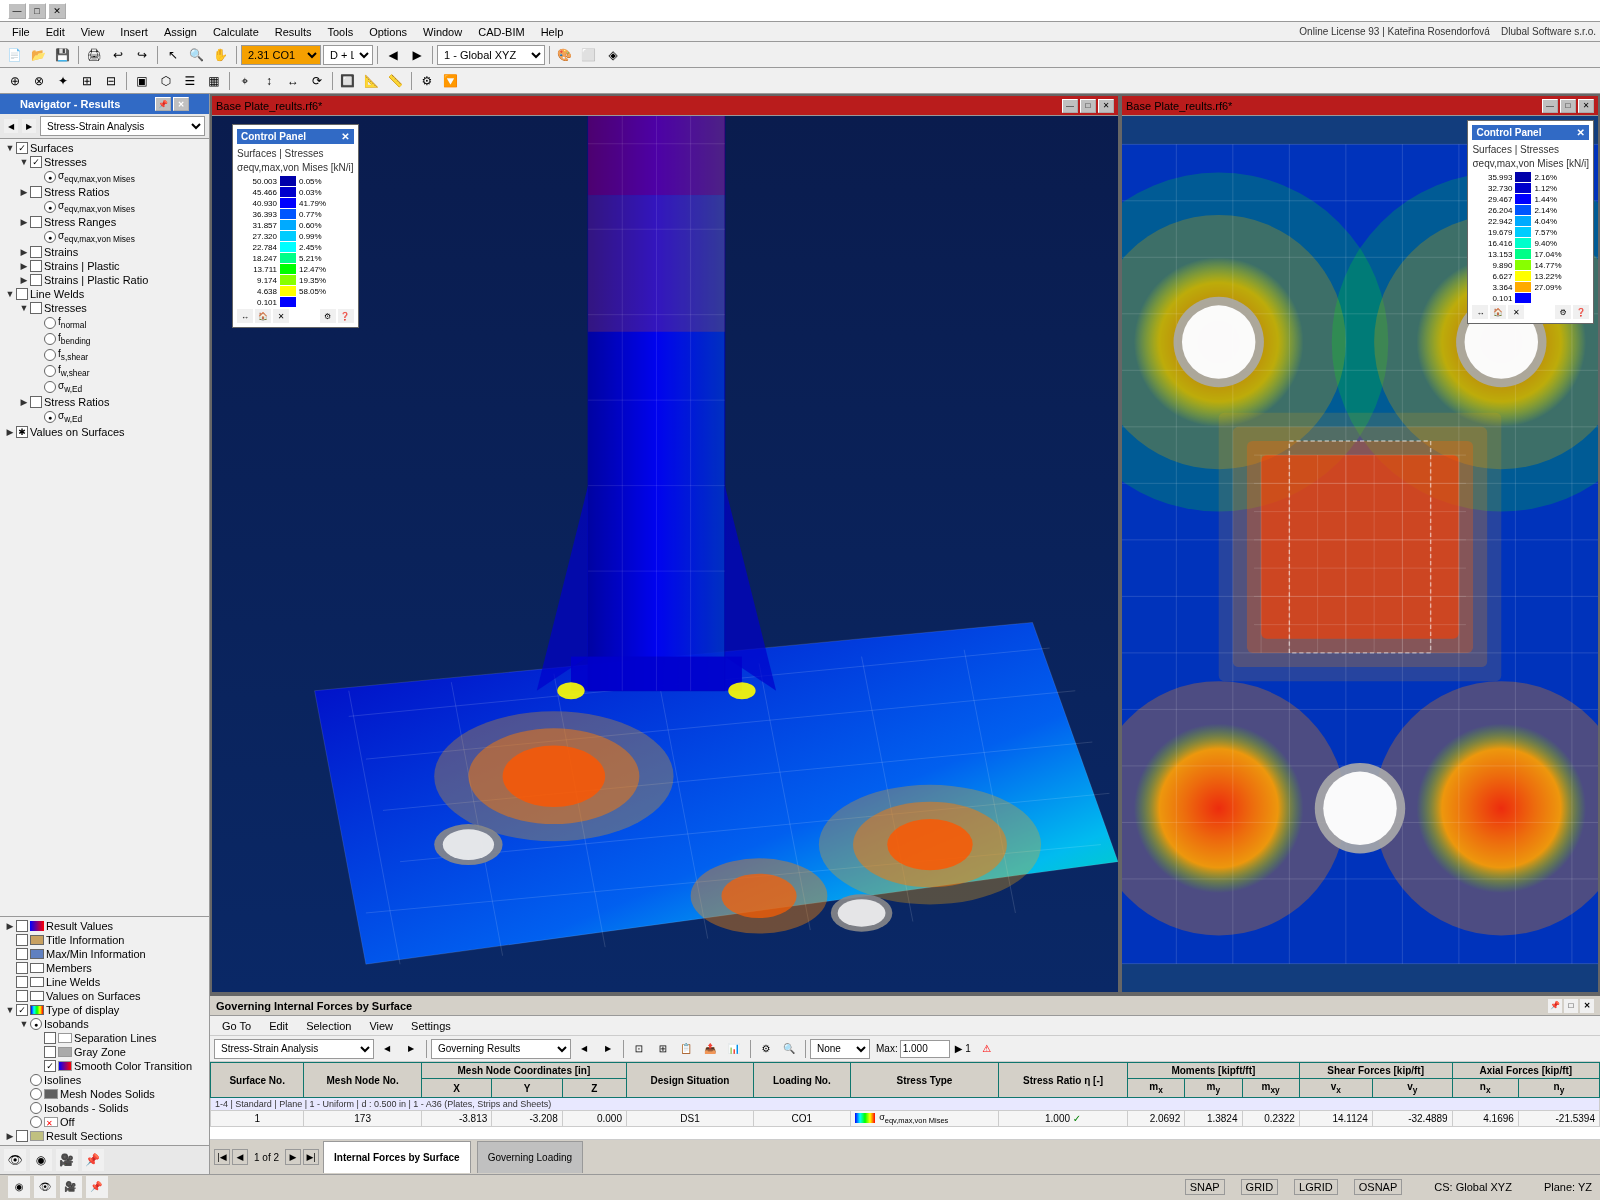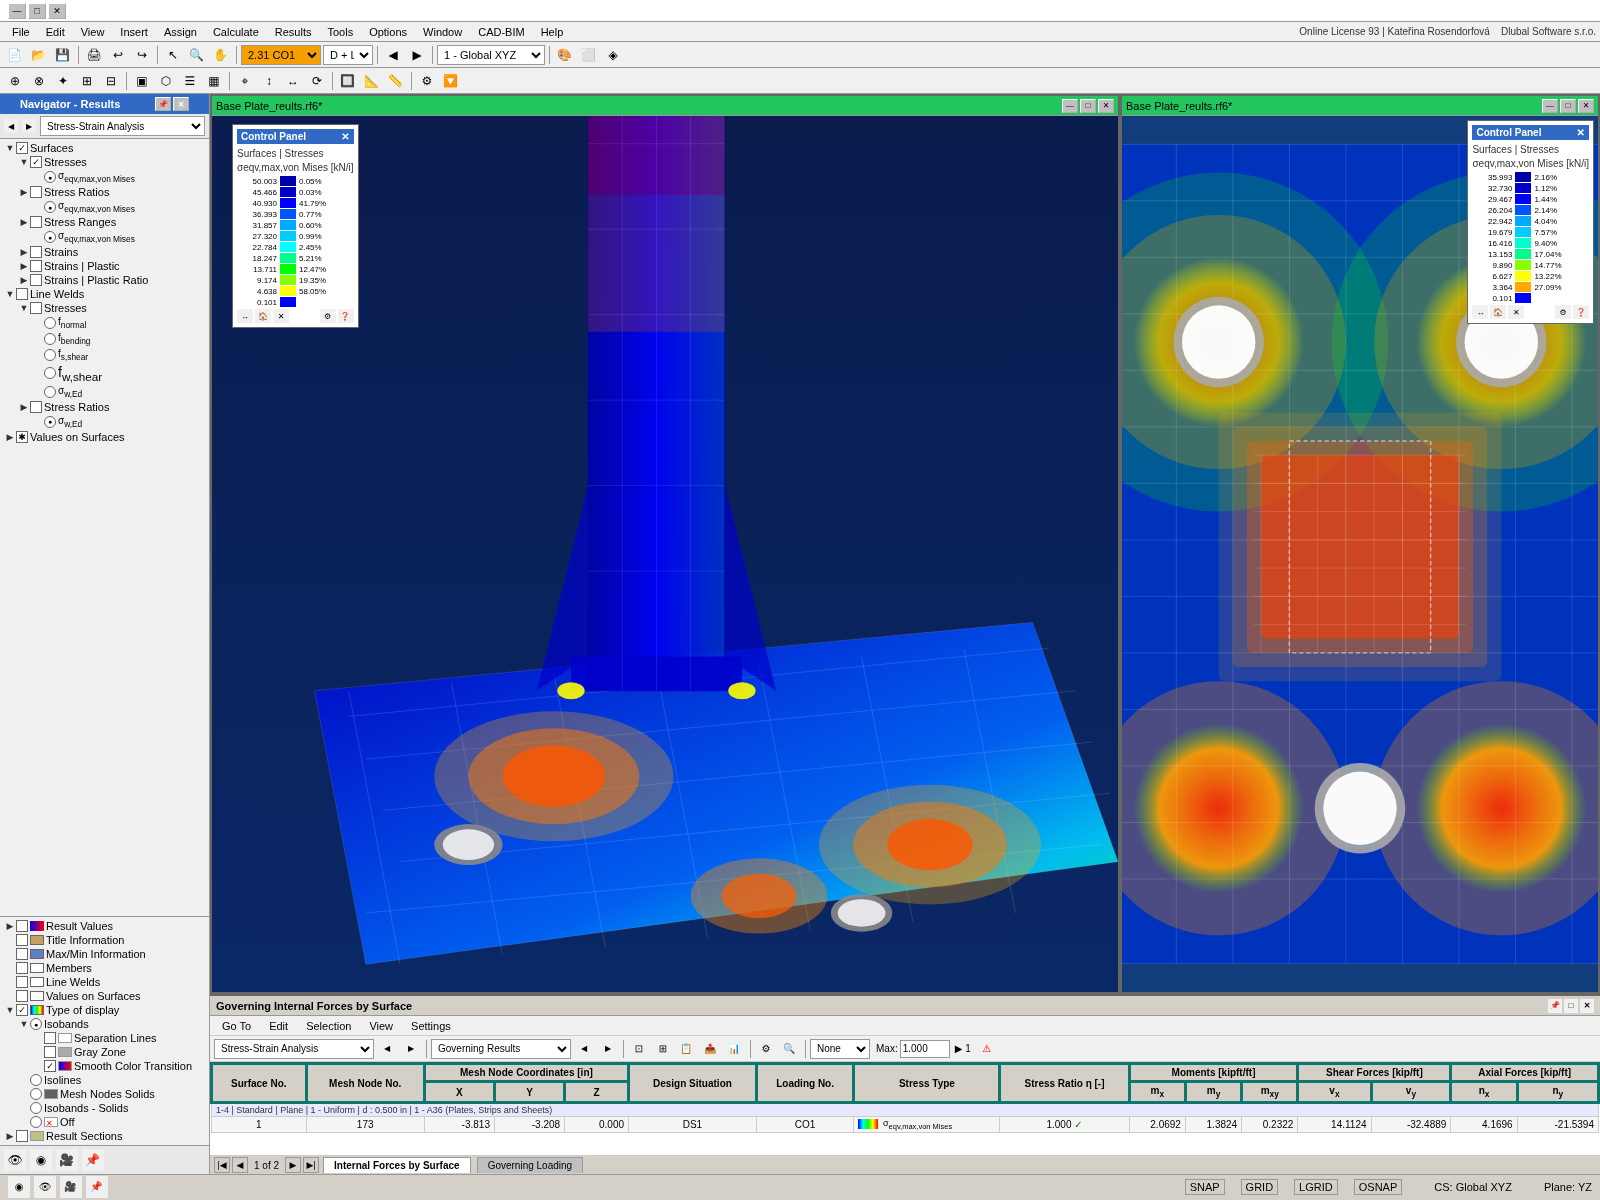--- a/index.html
+++ b/index.html
@@ -47,21 +47,21 @@
     
     #content-area { flex: 1; display: flex; flex-direction: column; }
 
     
     #windows-area { flex: 1; display: flex; position: relative; background: #808080; overflow: hidden; }
 
     
     #viewport-left { flex: 1; border: 2px solid #666; background: #1a3a6b; position: relative; overflow: hidden; }
     #viewport-right { width: 480px; border: 2px solid #666; background: #1a3a6b; position: relative; overflow: hidden; flex-shrink: 0; }
 
-    .viewport-titlebar { background: #22c55e; height: 20px; display: flex; align-items: center; padding: 0 4px; font-size: 11px; border-bottom: 1px solid #999; }
+    .viewport-titlebar { background: #b91c1c; height: 20px; display: flex; align-items: center; padding: 0 4px; font-size: 11px; border-bottom: 1px solid #999; }
     .vp-title { flex: 1; font-size: 11px; }
     .vp-controls { display: flex; gap: 2px; }
     .vp-btn { width: 16px; height: 14px; background: #c0c0c0; border: 1px outset #fff; font-size: 8px; display: flex; align-items: center; justify-content: center; cursor: pointer; }
 
     
     .control-panel { position: absolute; top: 10px; left: 30px; background: #fff; border: 1px solid #666; padding: 4px; font-size: 9px; z-index: 10; }
     .control-panel-title { background: #316ac5; color: #fff; font-size: 10px; font-weight: bold; padding: 2px 4px; display: flex; align-items: center; justify-content: space-between; margin-bottom: 4px; }
     .cp-close { color: #fff; cursor: pointer; font-size: 10px; }
     .cp-subtitle { font-size: 10px; color: #333; margin-bottom: 3px; }
     .legend-row { display: flex; align-items: center; gap: 3px; margin: 1px 0; }
@@ -70,28 +70,28 @@
     .legend-pct { font-size: 8px; min-width: 35px; }
 
     
     #results-panel { height: 180px; background: #f0f0f0; border-top: 2px solid #666; display: flex; flex-direction: column; }
     #results-header { background: #d4d0c8; height: 20px; display: flex; align-items: center; padding: 0 6px; font-size: 11px; font-weight: bold; border-bottom: 1px solid #999; justify-content: space-between; }
     #results-menu { background: #f0f0f0; height: 20px; display: flex; align-items: center; padding: 0 4px; border-bottom: 1px solid #ccc; gap: 2px; }
     #results-toolbar { background: #f0f0f0; height: 26px; display: flex; align-items: center; padding: 0 4px; border-bottom: 1px solid #ccc; gap: 2px; }
     #results-table { flex: 1; overflow: auto; background: #fff; }
 
     table { border-collapse: collapse; font-size: 10px; width: 100%; }
-    th { background: #d4d0c8; border: 3px solid #0f766e; padding: 2px 4px; font-weight: bold; font-size: 10px; text-align: center; white-space: nowrap; }
+    th { background: #d4d0c8; border: 1px solid #0f766e; padding: 2px 4px; font-weight: bold; font-size: 10px; text-align: center; white-space: nowrap; }
     td { border: 1px solid #ccc; padding: 1px 4px; white-space: nowrap; }
     tr:nth-child(even) td { background: #f5f5f5; }
 
     
     #status-bar { background: #d4d0c8; height: 24px; display: flex; align-items: center; padding: 0 8px; border-top: 1px solid #999; gap: 16px; font-size: 11px; justify-content: flex-end; }
     #status-left { display: flex; gap: 4px; align-items: center; margin-right: auto; }
-    .res-tab { padding: 2px 10px; background: #c0c0c0; border: 1px solid #999; border-bottom: none; font-size: 10px; cursor: pointer; margin-right: 2px; text-align: center; }
+    .res-tab { padding: 10px 10px; background: #c0c0c0; border: 1px solid #999; border-bottom: none; font-size: 10px; cursor: pointer; margin-right: 2px; text-align: center; }
     .res-tab.active { background: #fff; font-weight: bold; }
 
     .bottom-panel-footer { display: flex; align-items: center; padding: 1px 4px; background: #d4d0c8; border-top: 1px solid #ccc; font-size: 10px; gap: 4px; }
 
     .pager { display: flex; align-items: center; gap: 2px; }
     .pager-btn { width: 16px; height: 16px; background: #d4d0c8; border: 1px solid #999; display: flex; align-items: center; justify-content: center; font-size: 9px; cursor: pointer; }
   </style>
 </head>
 <body>
 
@@ -267,21 +267,21 @@
         <span style="font-size:10px;">f<sub>bending</sub></span>
       </div>
       <div class="tree-item tree-indent-2">
         <span class="tree-arrow">&nbsp;</span>
         <span class="tree-radio"></span>
         <span style="font-size:10px;">f<sub>s,shear</sub></span>
       </div>
       <div class="tree-item tree-indent-2">
         <span class="tree-arrow">&nbsp;</span>
         <span class="tree-radio"></span>
-        <span style="font-size:14px;">f<sub>w,shear</sub></span>
+        <span style="font-size:10px;">f<sub>w,shear</sub></span>
       </div>
       <div class="tree-item tree-indent-2">
         <span class="tree-arrow">&nbsp;</span>
         <span class="tree-radio"></span>
         <span style="font-size:10px;">σ<sub>w,Ed</sub></span>
       </div>
       <div class="tree-item tree-indent-1">
         <span class="tree-arrow">▶</span>
         <span class="tree-check"></span>
         <span>Stress Ratios</span>

